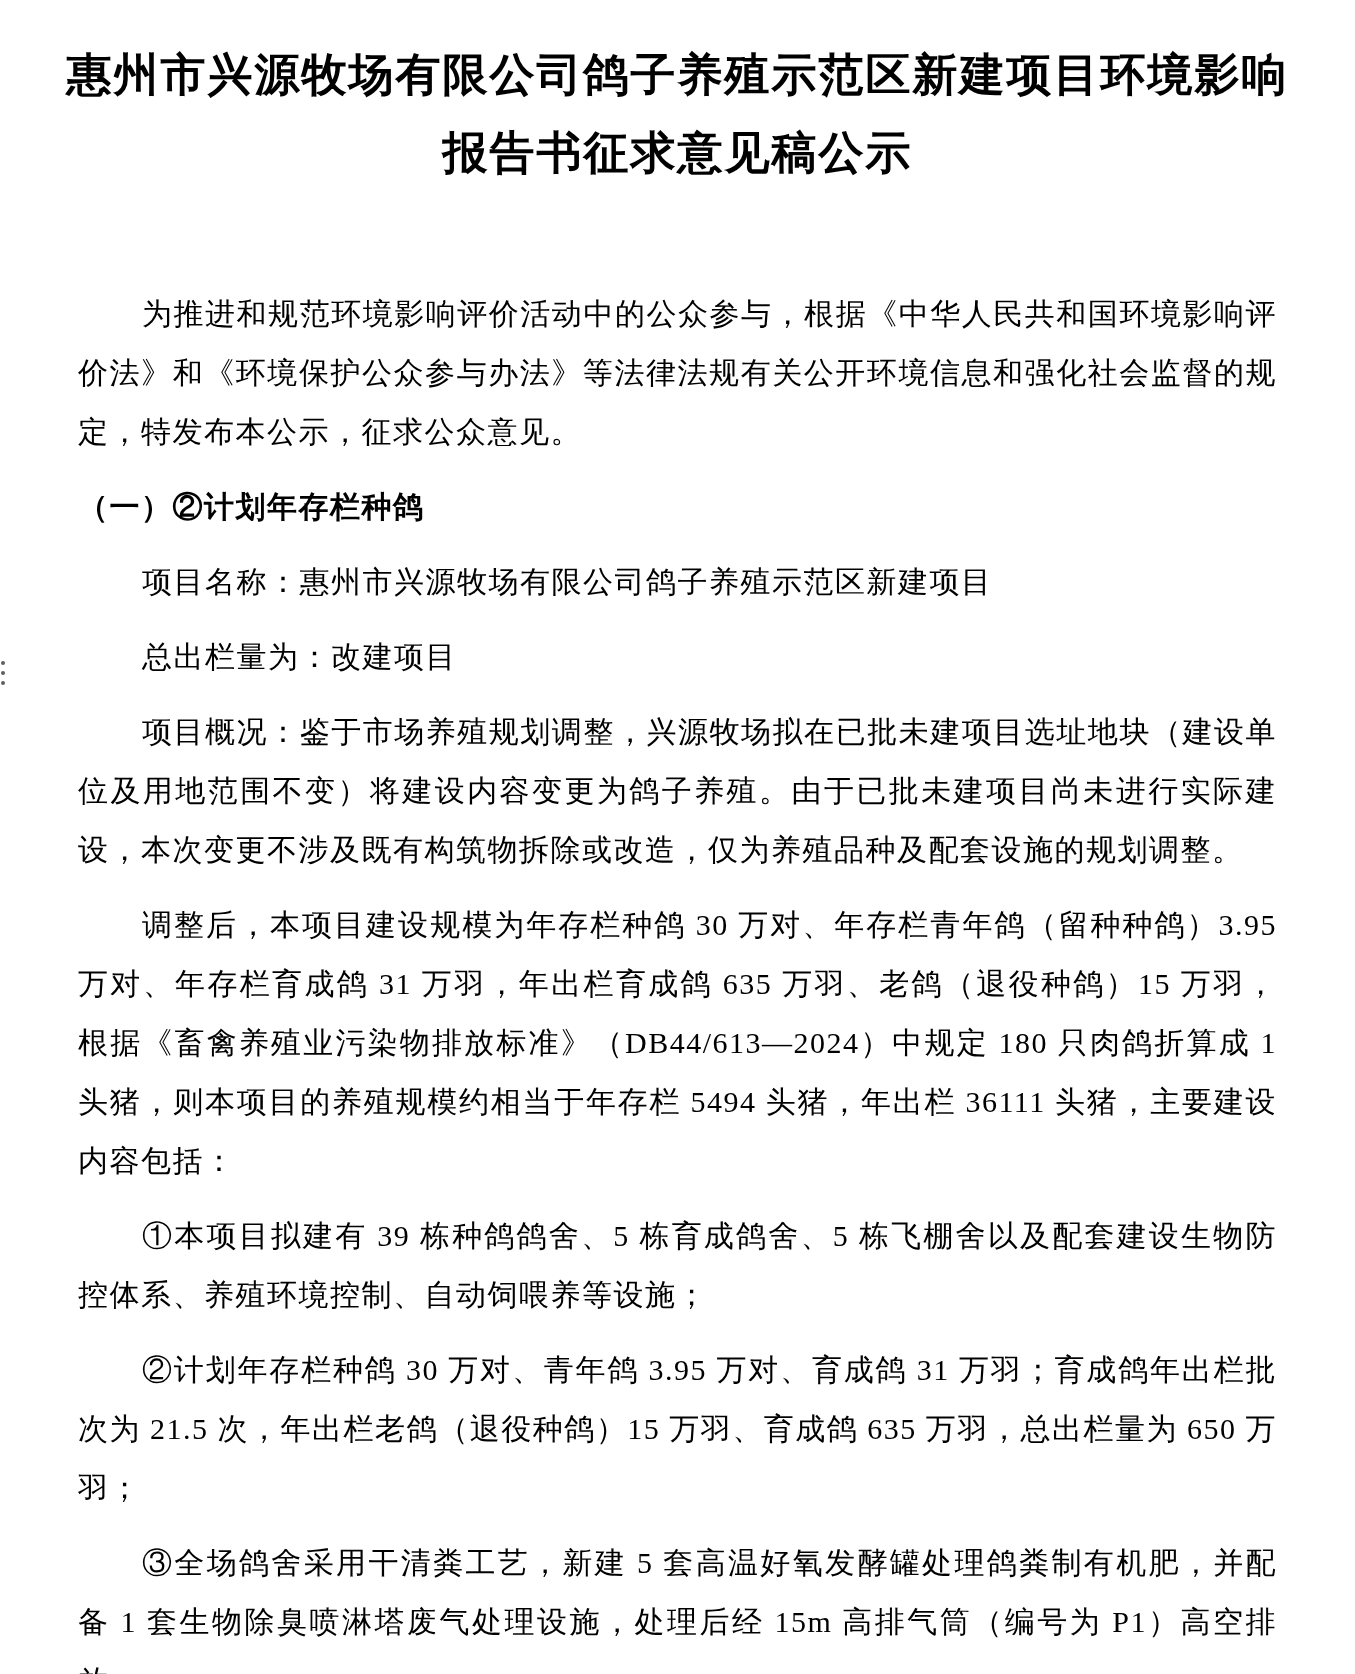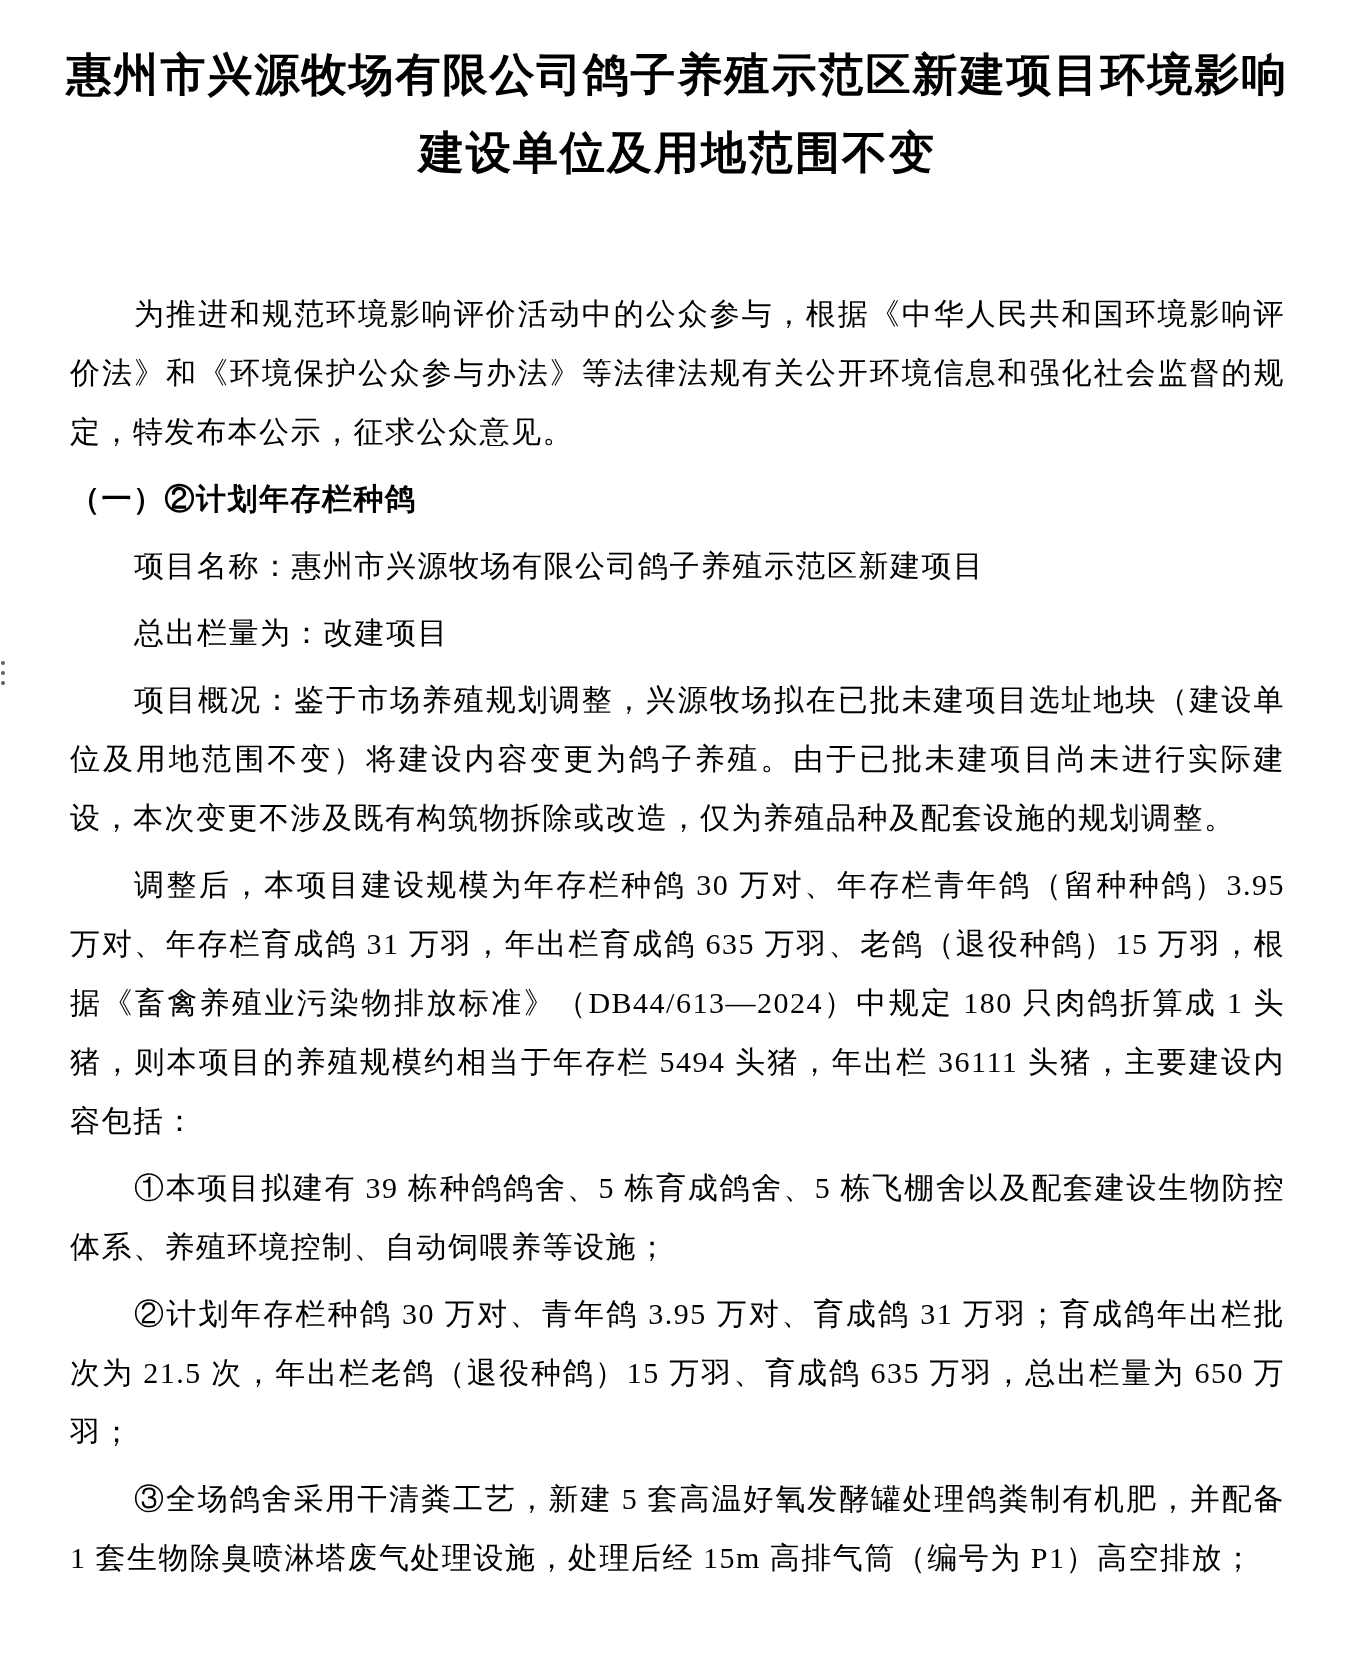--- a/index.html
+++ b/index.html
@@ -29,21 +29,21 @@
   }
   .doc-body {
     margin-top: 92px;
     font-size: 30px;
     line-height: 59px;
     text-align: justify;
     letter-spacing: 1.5px;
   }
   .doc-body p {
     text-indent: 64px;
-    margin: 8px;
+    margin: 16px;
   }
   .doc-body p.section-heading {
     text-indent: 0;
     font-weight: bold;
   }
   .edge-marker {
     position: absolute;
     left: 1px;
     top: 661px;
     width: 6px;
@@ -66,21 +66,21 @@
   <div class="edge-marker">
     <span class="dot"></span>
     <span class="dot"></span>
     <span class="dot"></span>
   </div>
 
   <div class="content">
 
     <h1 class="doc-title">
       <div>惠州市兴源牧场有限公司鸽子养殖示范区新建项目环境影响</div>
-      <div>建设单位及用地范围不变</div>
+      <div>报告书征求意见稿公示</div>
     </h1>
 
     <div class="doc-body">
       <p>为推进和规范环境影响评价活动中的公众参与，根据《中华人民共和国环境影响评价法》和《环境保护公众参与办法》等法律法规有关公开环境信息和强化社会监督的规定，特发布本公示，征求公众意见。</p>
       <p class="section-heading">（一）②计划年存栏种鸽</p>
       <p>项目名称：惠州市兴源牧场有限公司鸽子养殖示范区新建项目</p>
       <p>总出栏量为：改建项目</p>
       <p>项目概况：鉴于市场养殖规划调整，兴源牧场拟在已批未建项目选址地块（建设单位及用地范围不变）将建设内容变更为鸽子养殖。由于已批未建项目尚未进行实际建设，本次变更不涉及既有构筑物拆除或改造，仅为养殖品种及配套设施的规划调整。</p>
       <p>调整后，本项目建设规模为年存栏种鸽 30 万对、年存栏青年鸽（留种种鸽）3.95 万对、年存栏育成鸽 31 万羽，年出栏育成鸽 635 万羽、老鸽（退役种鸽）15 万羽，根据《畜禽养殖业污染物排放标准》（DB44/613—2024）中规定 180 只肉鸽折算成 1 头猪，则本项目的养殖规模约相当于年存栏 5494 头猪，年出栏 36111 头猪，主要建设内容包括：</p>
       <p>①本项目拟建有 39 栋种鸽鸽舍、5 栋育成鸽舍、5 栋飞棚舍以及配套建设生物防控体系、养殖环境控制、自动饲喂养等设施；</p>

